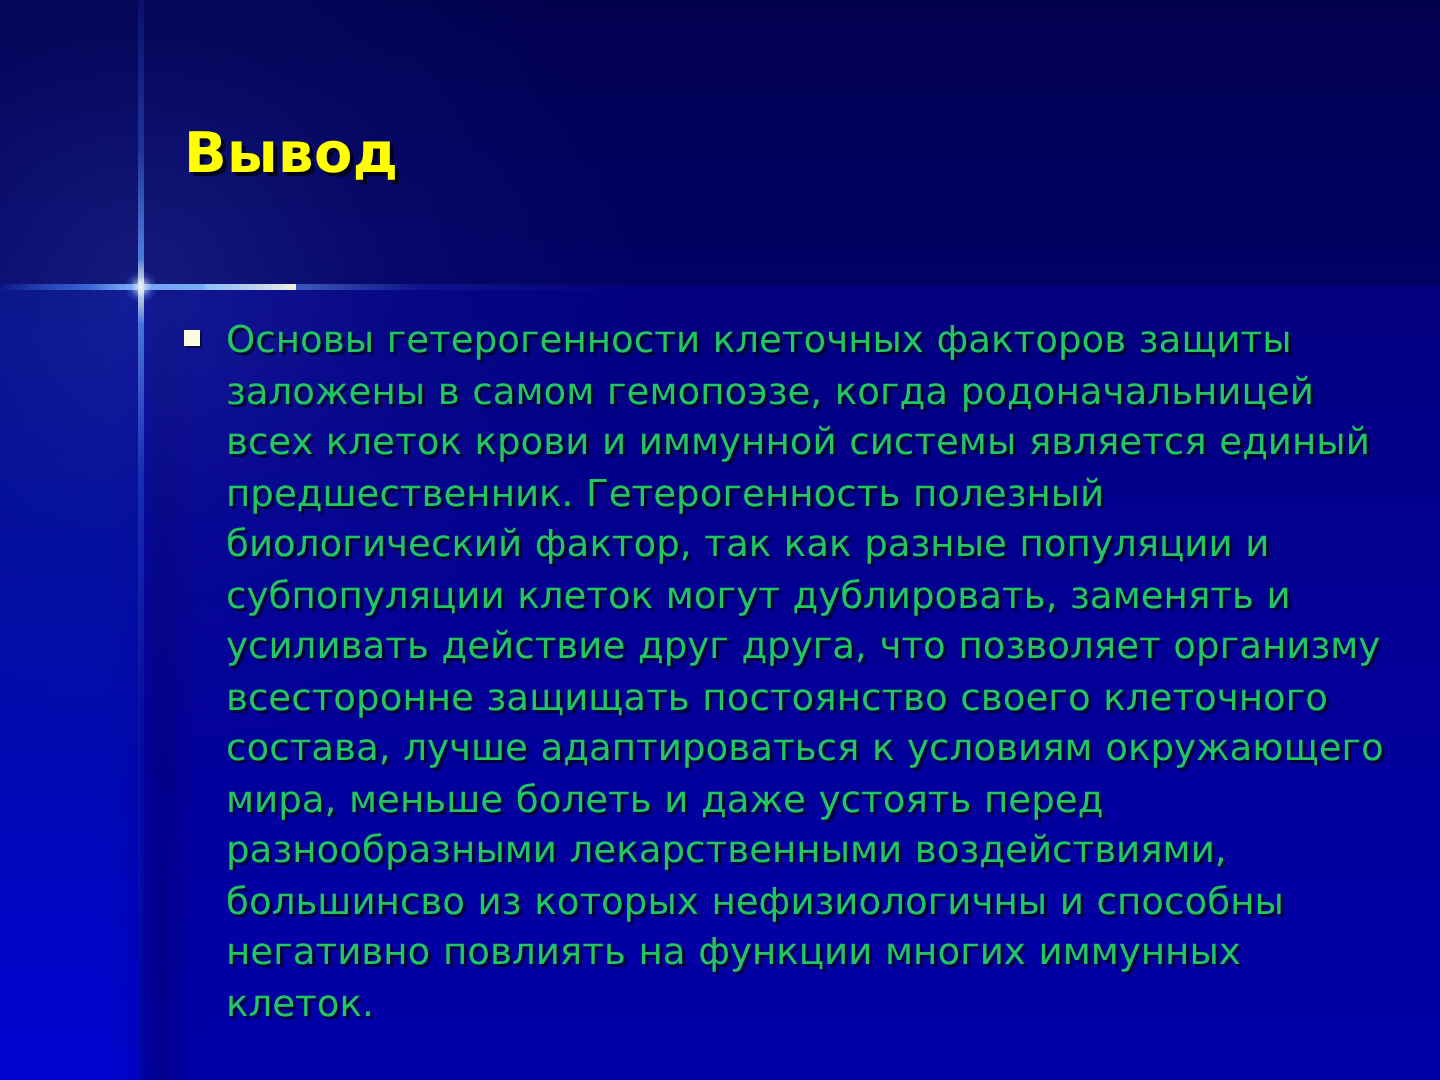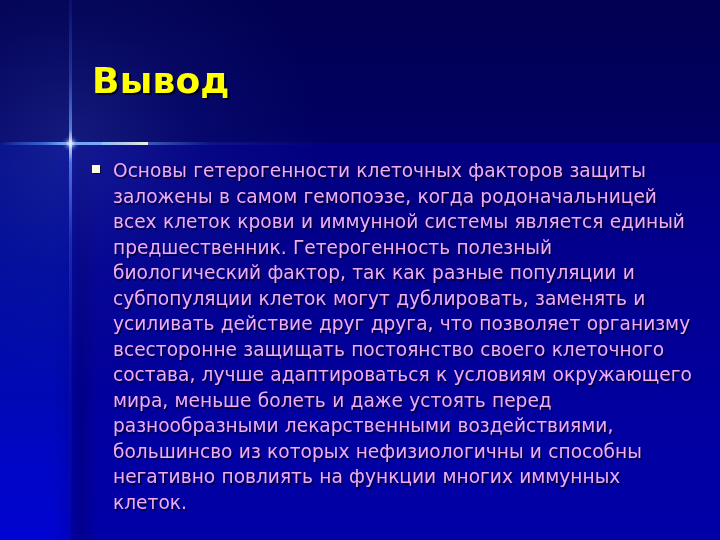--- a/index.html
+++ b/index.html
@@ -106,21 +106,21 @@
         rgba(120,170,250,0.22) 52%,
         rgba(40,80,200,0.0) 78%);
     pointer-events: none;
   }
 
   
   #title {
     position: absolute;
     left: 92px;
     top: 60px;
-    font-size: 36px;
+    font-size: 28px;
     font-weight: bold;
     color: #ffff00;
     letter-spacing: 0.2px;
     text-shadow: 2px 2px 0 rgba(0,0,0,0.72);
     white-space: nowrap;
   }
 
   
   #body {
     position: absolute;
@@ -140,21 +140,21 @@
     left: 4px;
     top: 7px;
     width: 8px;
     height: 8px;
     background: #fbfbdd;
     box-shadow: 1px 1px 0 rgba(0,0,0,0.55);
   }
 
   .bullet-text {
     display: block;
-    color: #f0abfc;
+    color: #22c55e;
     font-size: 18.6px;
     line-height: 25.5px;
     text-shadow: 1.5px 1.5px 0 rgba(0,0,0,0.62);
     text-align: left;
     word-spacing: 0.4px;
   }
 </style>
 </head>
 <body>
 

